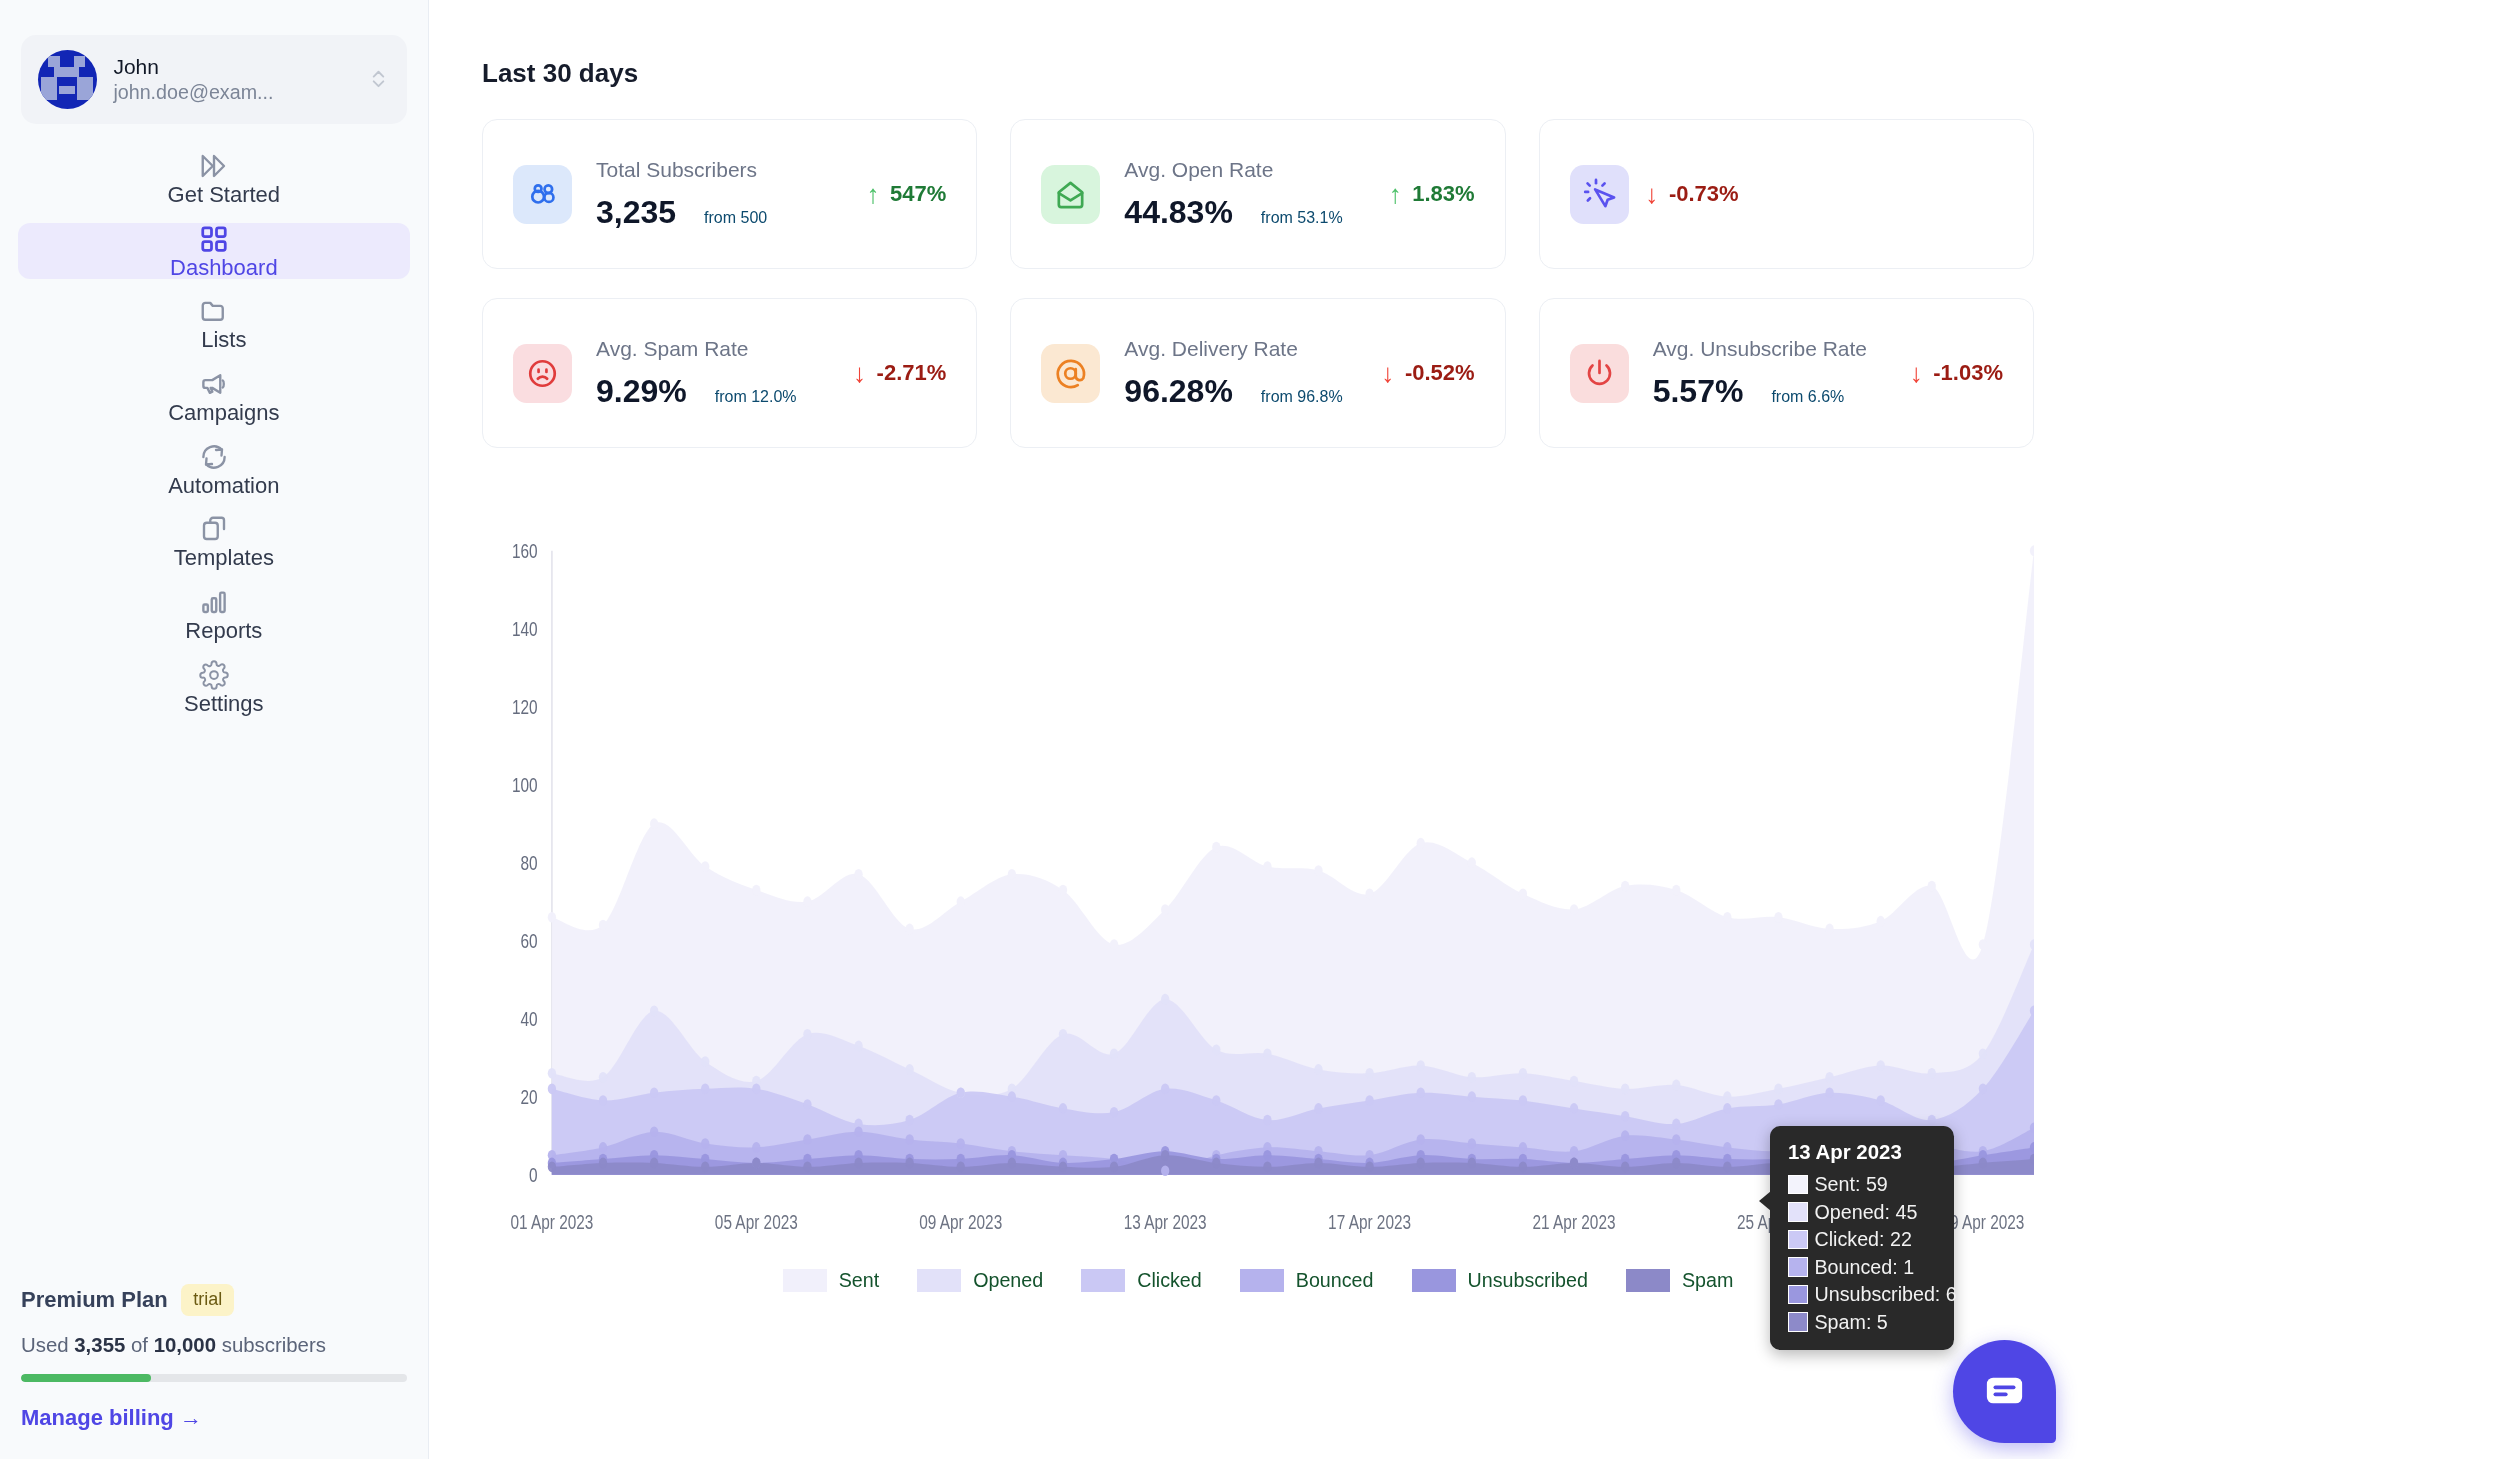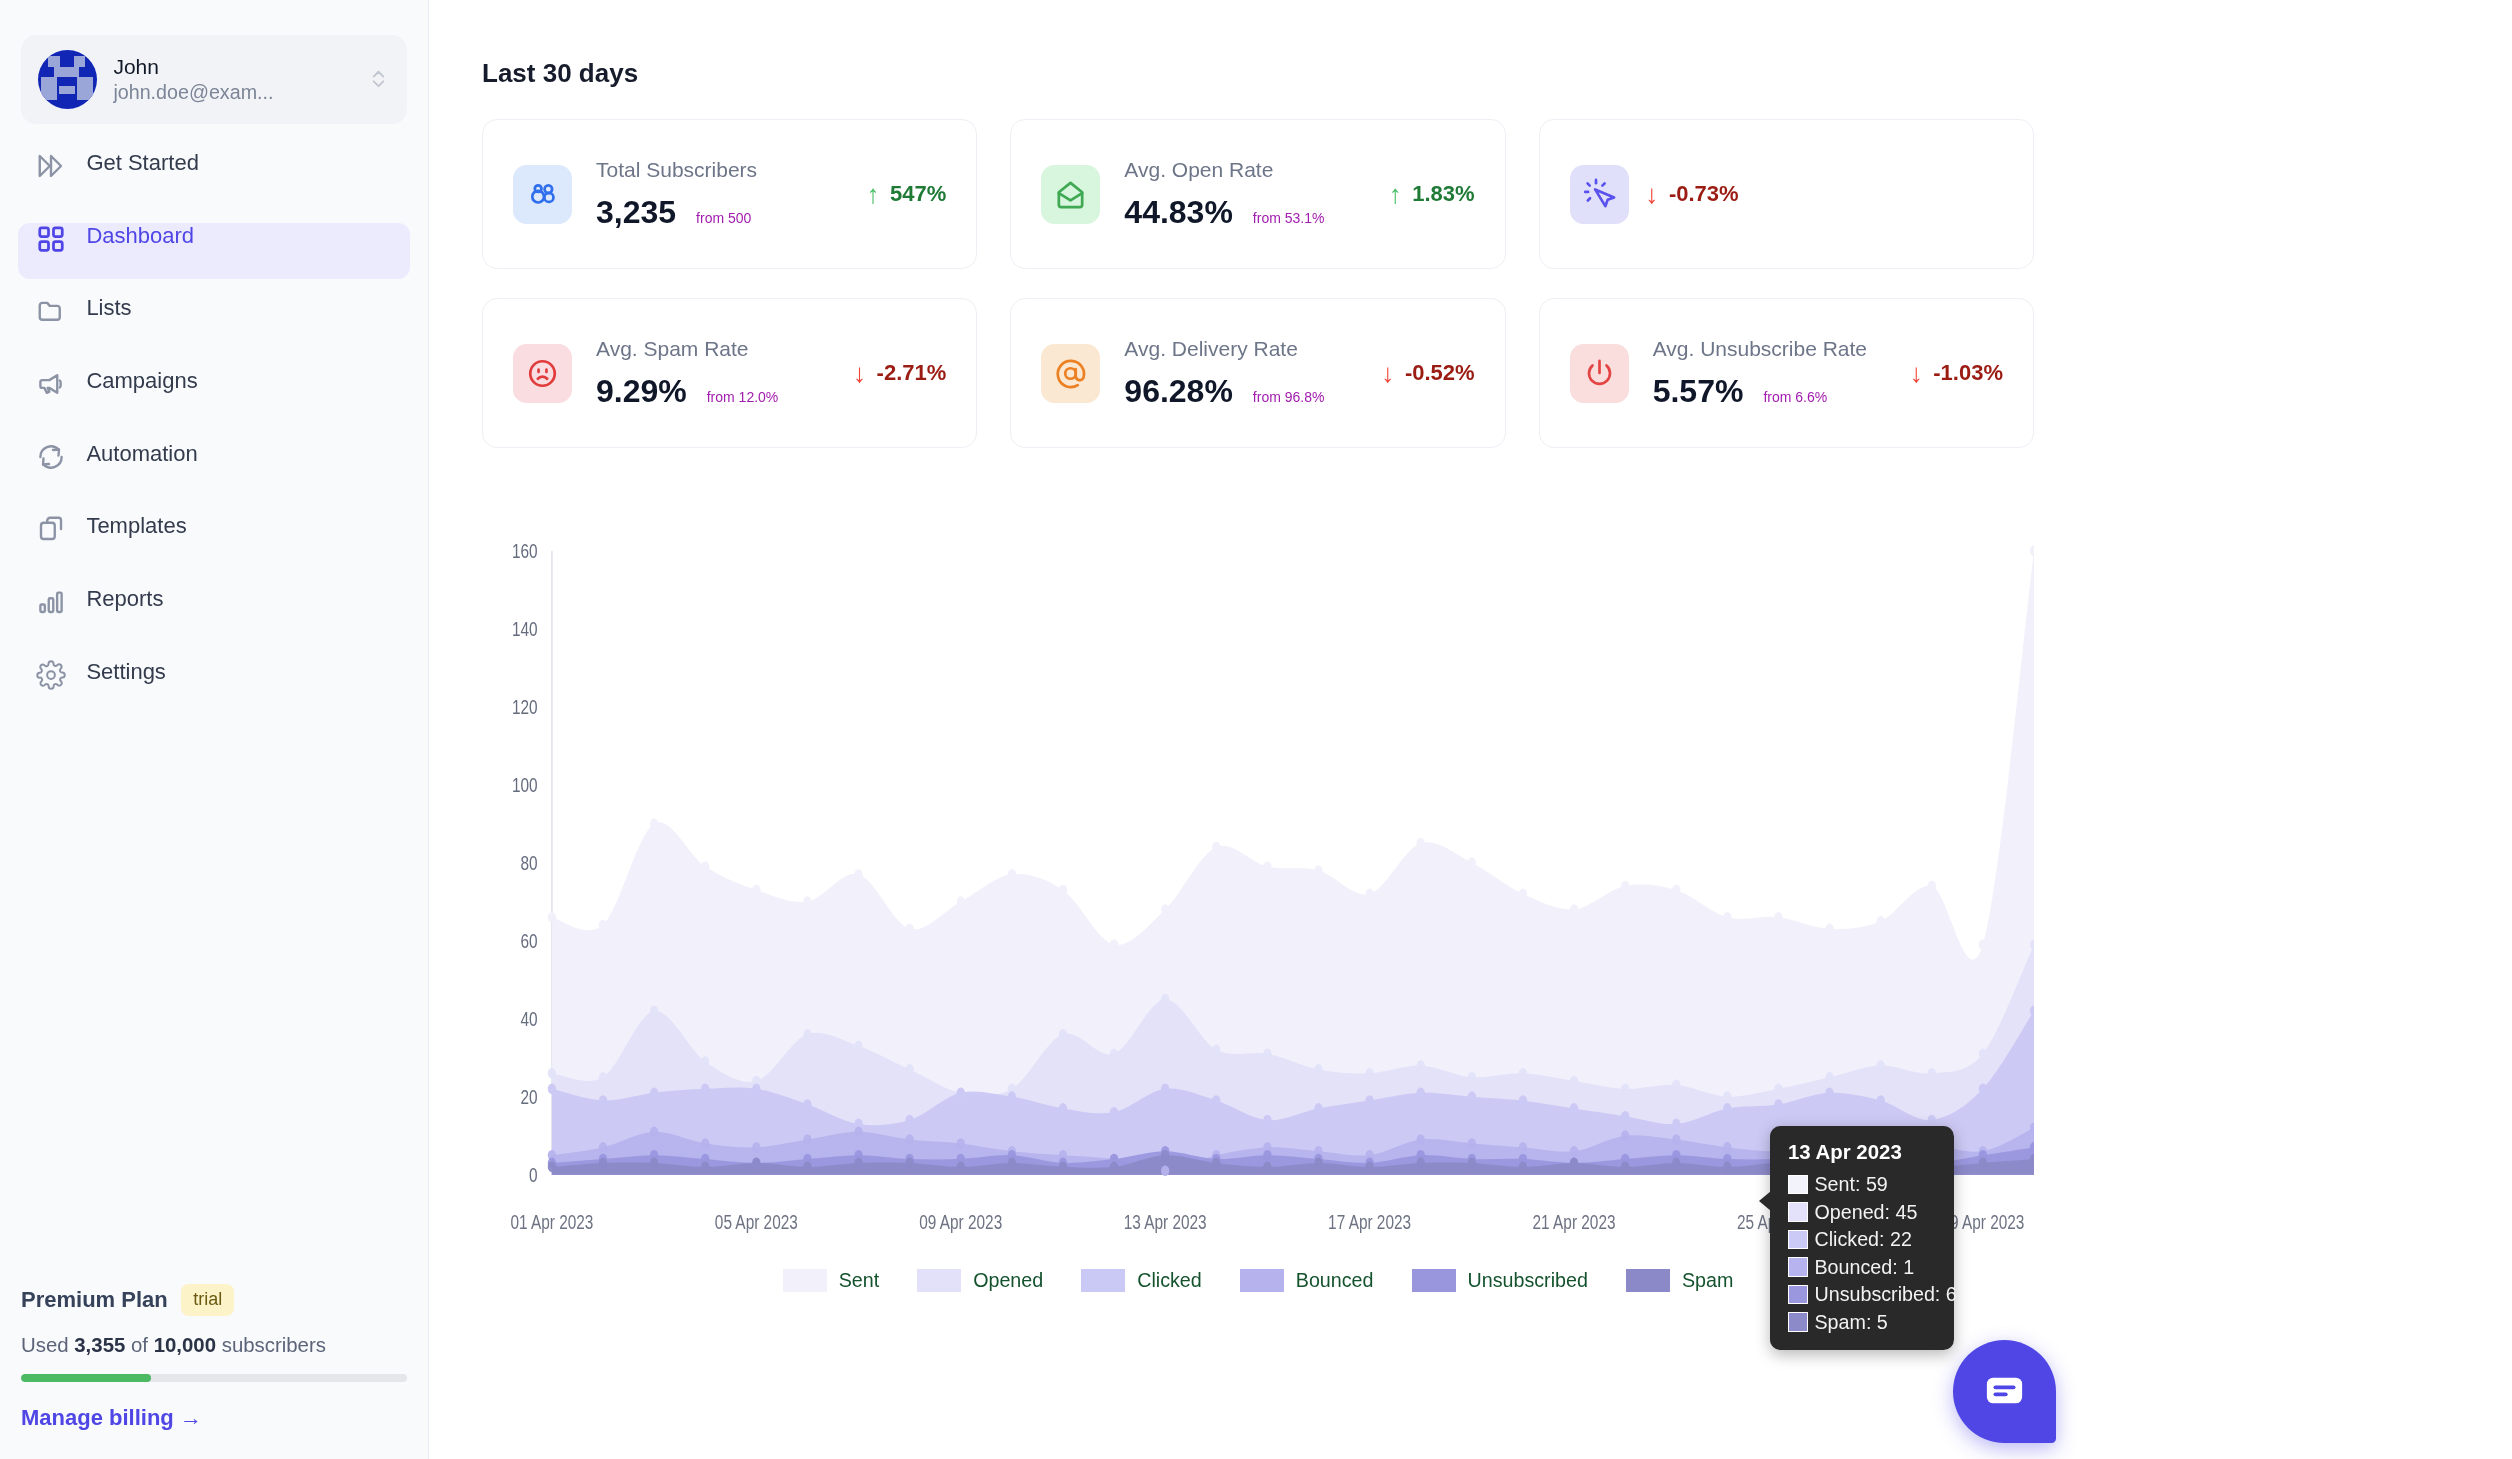--- a/index.html
+++ b/index.html
@@ -46,24 +46,25 @@
     line-height: 1.25; white-space: nowrap;
   }
   .user-email {
     font-size: 19.7px; color: #7c8597; line-height: 1.3;
     white-space: nowrap; overflow: hidden;
   }
   .chev-updown { width: 23px; flex: 0 0 23px; opacity: .55; }
 
   .nav { margin-top: 26px; padding: 0 18px; }
   .nav-item {
-    display: flex; 
+    display: flex; align-items: center;
     height: 56px; padding: 0 16.7px;
     border-radius: 12px; cursor: pointer;
     margin-bottom: 16.7px;
+    flex-direction: column;
   }
   .nav-item .ic {
     width: 32px; height: 32px; flex: 0 0 32px;
     display: flex; align-items: center; justify-content: center;
     color: #8b93a5;
   }
   .nav-item .lbl {
     margin-left: 19.7px; font-size: 22px; color: #333b4d;
     white-space: nowrap;
   }
@@ -111,21 +112,21 @@
     display: flex; align-items: center; padding: 0 30px;
   }
   .card-ic {
     width: 59px; height: 59px; border-radius: 13.6px; flex: 0 0 59px;
     display: flex; align-items: center; justify-content: center;
   }
   .card-body { margin-left: 24px; flex: 1; }
   .card-label { font-size: 21px; color: #6d7588; line-height: 1.2; }
   .card-nums { margin-top: 12px; display: flex; align-items: baseline; }
   .card-value { font-size: 32px; font-weight: bold; color: #0f1729; }
-  .card-prev { font-size: 14px; color: #a21caf; margin-left: 20px; }
+  .card-prev { font-size: 16px; color: #0c4a6e; margin-left: 28px; }
   .delta { display: flex; align-items: center; gap: 10.6px; margin-left: 16.7px; }
   .delta .arr { font-size: 26px; line-height: 1; }
   .delta .pct { font-size: 22px; font-weight: bold; }
   .up   .arr { color: #4ec16a; } .up   .pct { color: #1f7a36; }
   .down .arr { color: #f04438; } .down .pct { color: #9b1c13; }
 
   
   .chart-wrap { position: relative; margin-top: 89px; height: 780px; }
   .chart-svg { display: block; width: 100%; height: 727px; }
   .legend {

